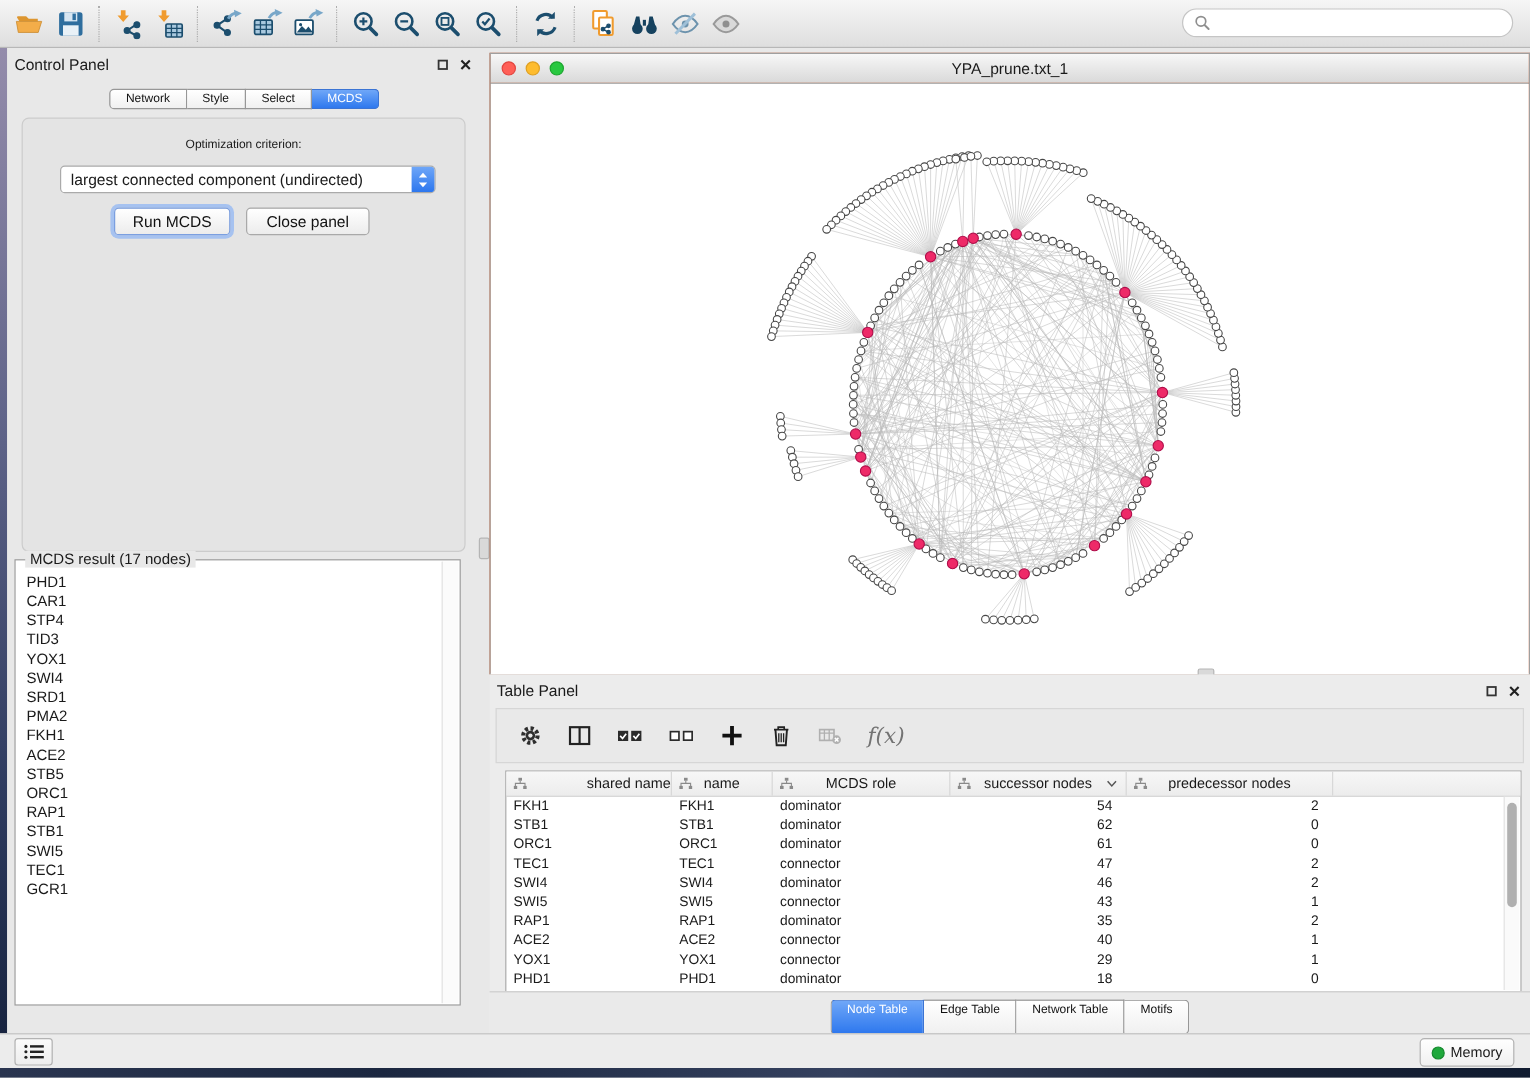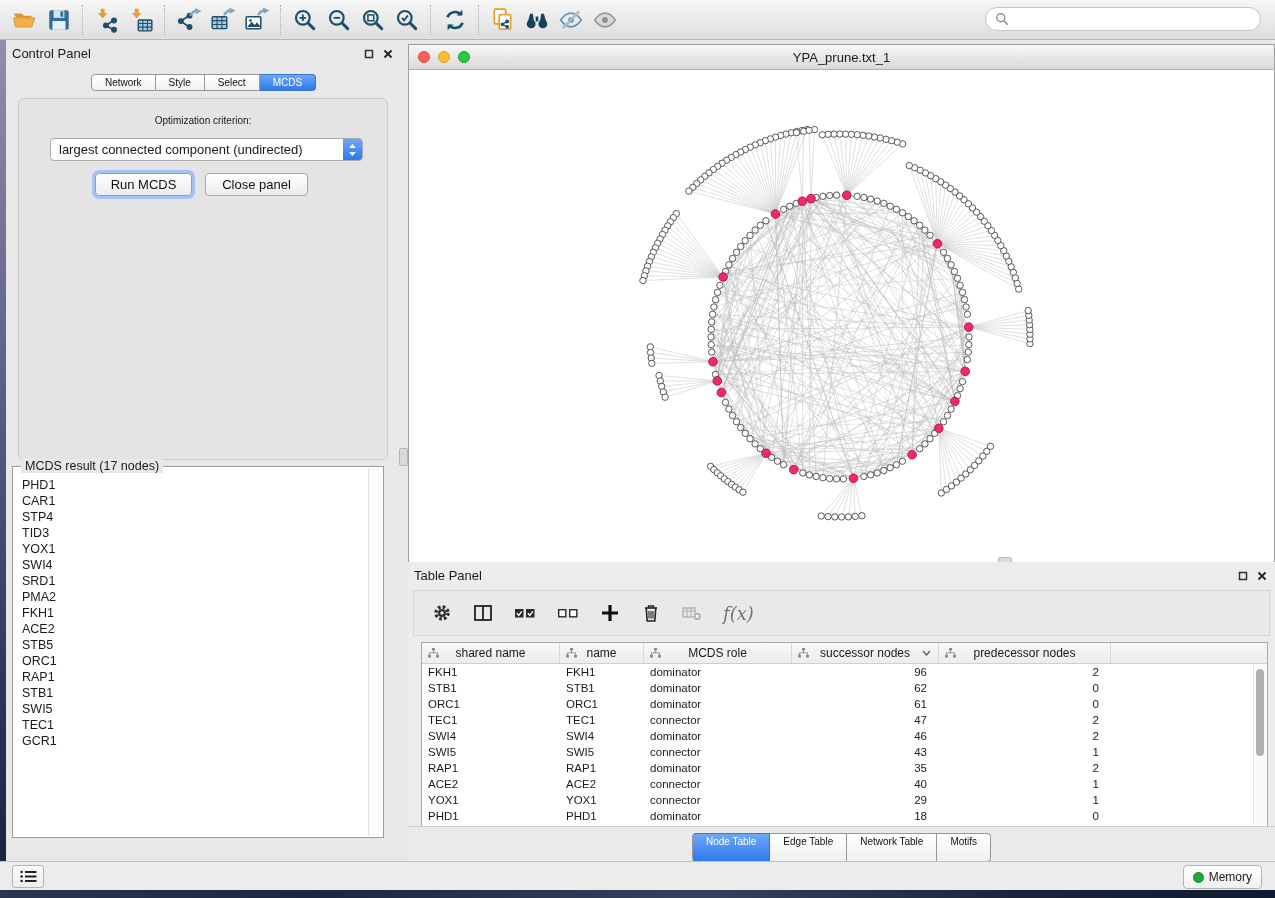--- a/index.html
+++ b/index.html
@@ -1107,21 +1107,21 @@
           <rect x="1" y="5" width="12" height="9" fill="none" stroke="#b0b0b0" stroke-width="1.4"></rect>
           <path d="M1 8h12M5 5v9M9 5v9" stroke="#b0b0b0" stroke-width="1.1"></path>
           <circle cx="15.2" cy="13.4" r="3.6" fill="#b0b0b0"></circle>
           <path d="M13.7 11.9l3 3M16.7 11.9l-3 3" stroke="#fff" stroke-width="1.2"></path>
         </svg>
       </span>
     <span class="fx">f(x)</span>
   </div>
   <div id="tbl-box">
     <div id="tbl-head">
-        <div class="th" style="width: 138px;">
+        <div class="th" style="width: 138px; justify-content: flex-end;">
           <svg class="tree-ic" width="11" height="10" viewBox="0 0 11 10">
             <rect x="4" y="0" width="3" height="2.6"></rect>
             <rect x="0" y="6.9" width="3" height="2.6"></rect>
             <rect x="8" y="6.9" width="3" height="2.6"></rect>
             <path d="M5.5 2.6v2.2M1.5 6.9V4.8h8v2.1" fill="none" stroke="#8a8a8a" stroke-width="0.9"></path>
           </svg>
           <span class="th-lab">shared name</span>
         </div>
         <div class="th" style="width: 84px;">
           <svg class="tree-ic" width="11" height="10" viewBox="0 0 11 10">
@@ -1161,21 +1161,21 @@
             <path d="M5.5 2.6v2.2M1.5 6.9V4.8h8v2.1" fill="none" stroke="#8a8a8a" stroke-width="0.9"></path>
           </svg>
           <span class="th-lab">predecessor nodes</span>
         </div>
       </div>
     <div id="tbl-body">
         <div class="tr">
           <div class="td" style="width: 138px;">FKH1</div>
           <div class="td" style="width: 84px;">FKH1</div>
           <div class="td" style="width: 148px;">dominator</div>
-          <div class="td num" style="width: 147px;">96</div>
+          <div class="td num" style="width: 147px;">54</div>
           <div class="td num" style="width: 172px;">2</div>
         </div>
         <div class="tr">
           <div class="td" style="width: 138px;">STB1</div>
           <div class="td" style="width: 84px;">STB1</div>
           <div class="td" style="width: 148px;">dominator</div>
           <div class="td num" style="width: 147px;">62</div>
           <div class="td num" style="width: 172px;">0</div>
         </div>
         <div class="tr">

